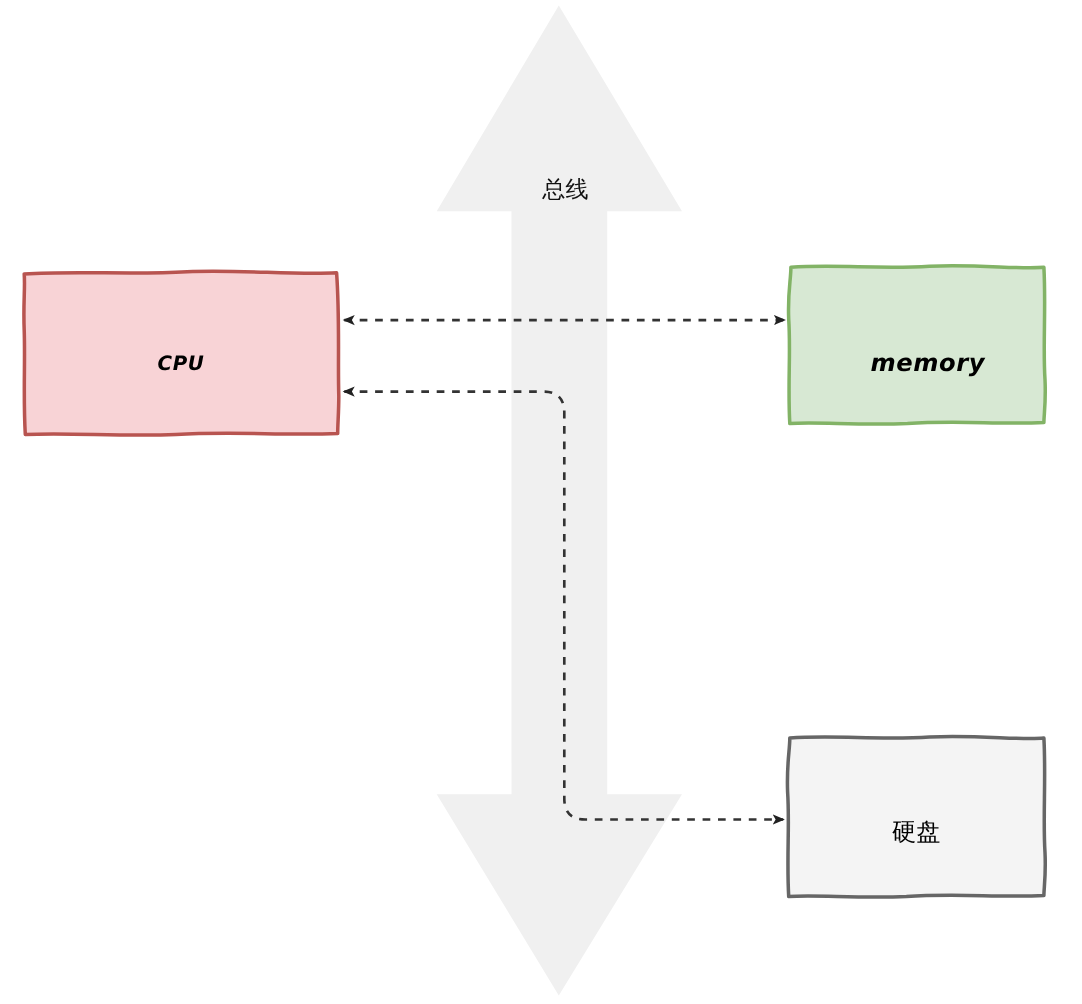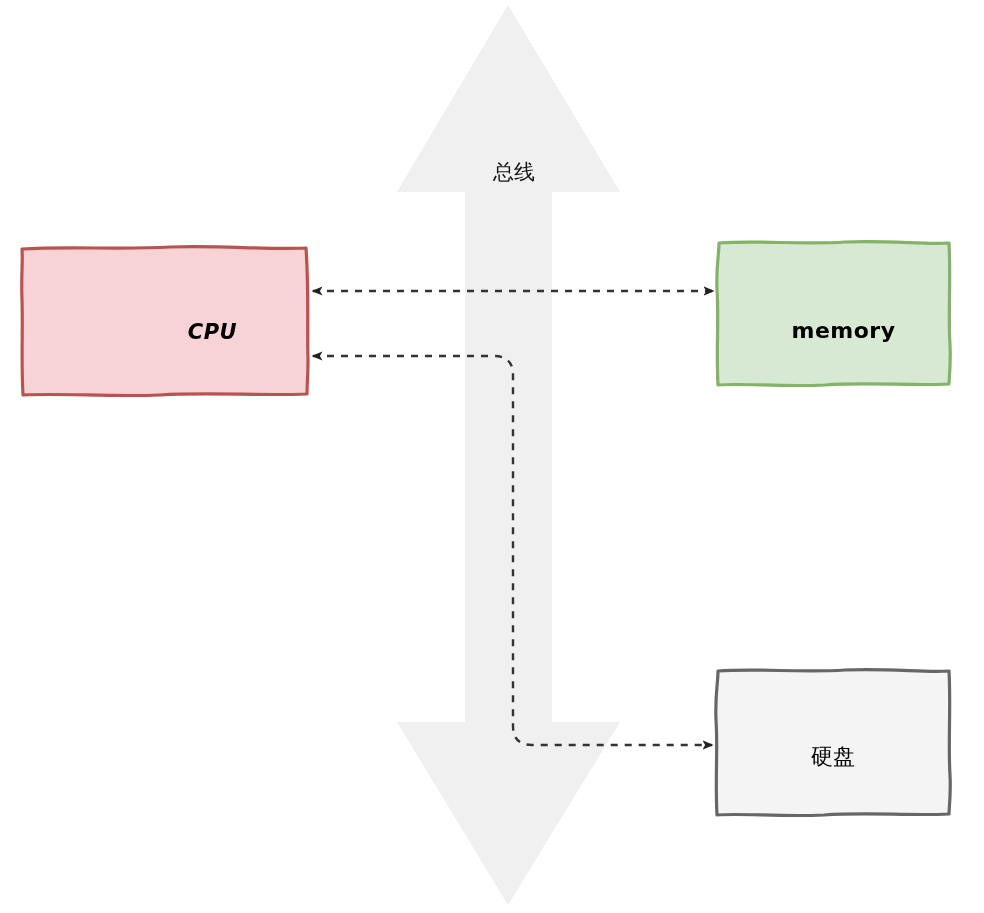--- a/index.html
+++ b/index.html
@@ -29,35 +29,35 @@
     text-align: center;
     white-space: nowrap;
     pointer-events: none;
     color: #000000;
     margin-top: 12px;
   }
   .label-cpu {
     left: 21px;
     top: 308px;
     width: 287px;
-    font-size: 21px;
+    font-size: 18px;
     font-style: italic;
     font-weight: 700;
     font-family: "DejaVu Sans", "Liberation Sans", sans-serif;
     letter-spacing: 0.5px;
-    padding-left: 48px;
   }
   .label-memory {
     left: 717px;
     top: 306px;
     width: 253px;
     font-size: 22px;
     font-weight: 700;
     font-family: "DejaVu Sans", "Liberation Sans", sans-serif;
     letter-spacing: 0.5px;
+    font-style: italic;
   }
   .label-disk {
     left: 716px;
     top: 730px;
     width: 234px;
     font-size: 22px;
     font-weight: 400;
     font-family: "DejaVu Sans", "Liberation Sans", sans-serif;
   }
   .label-bus {

